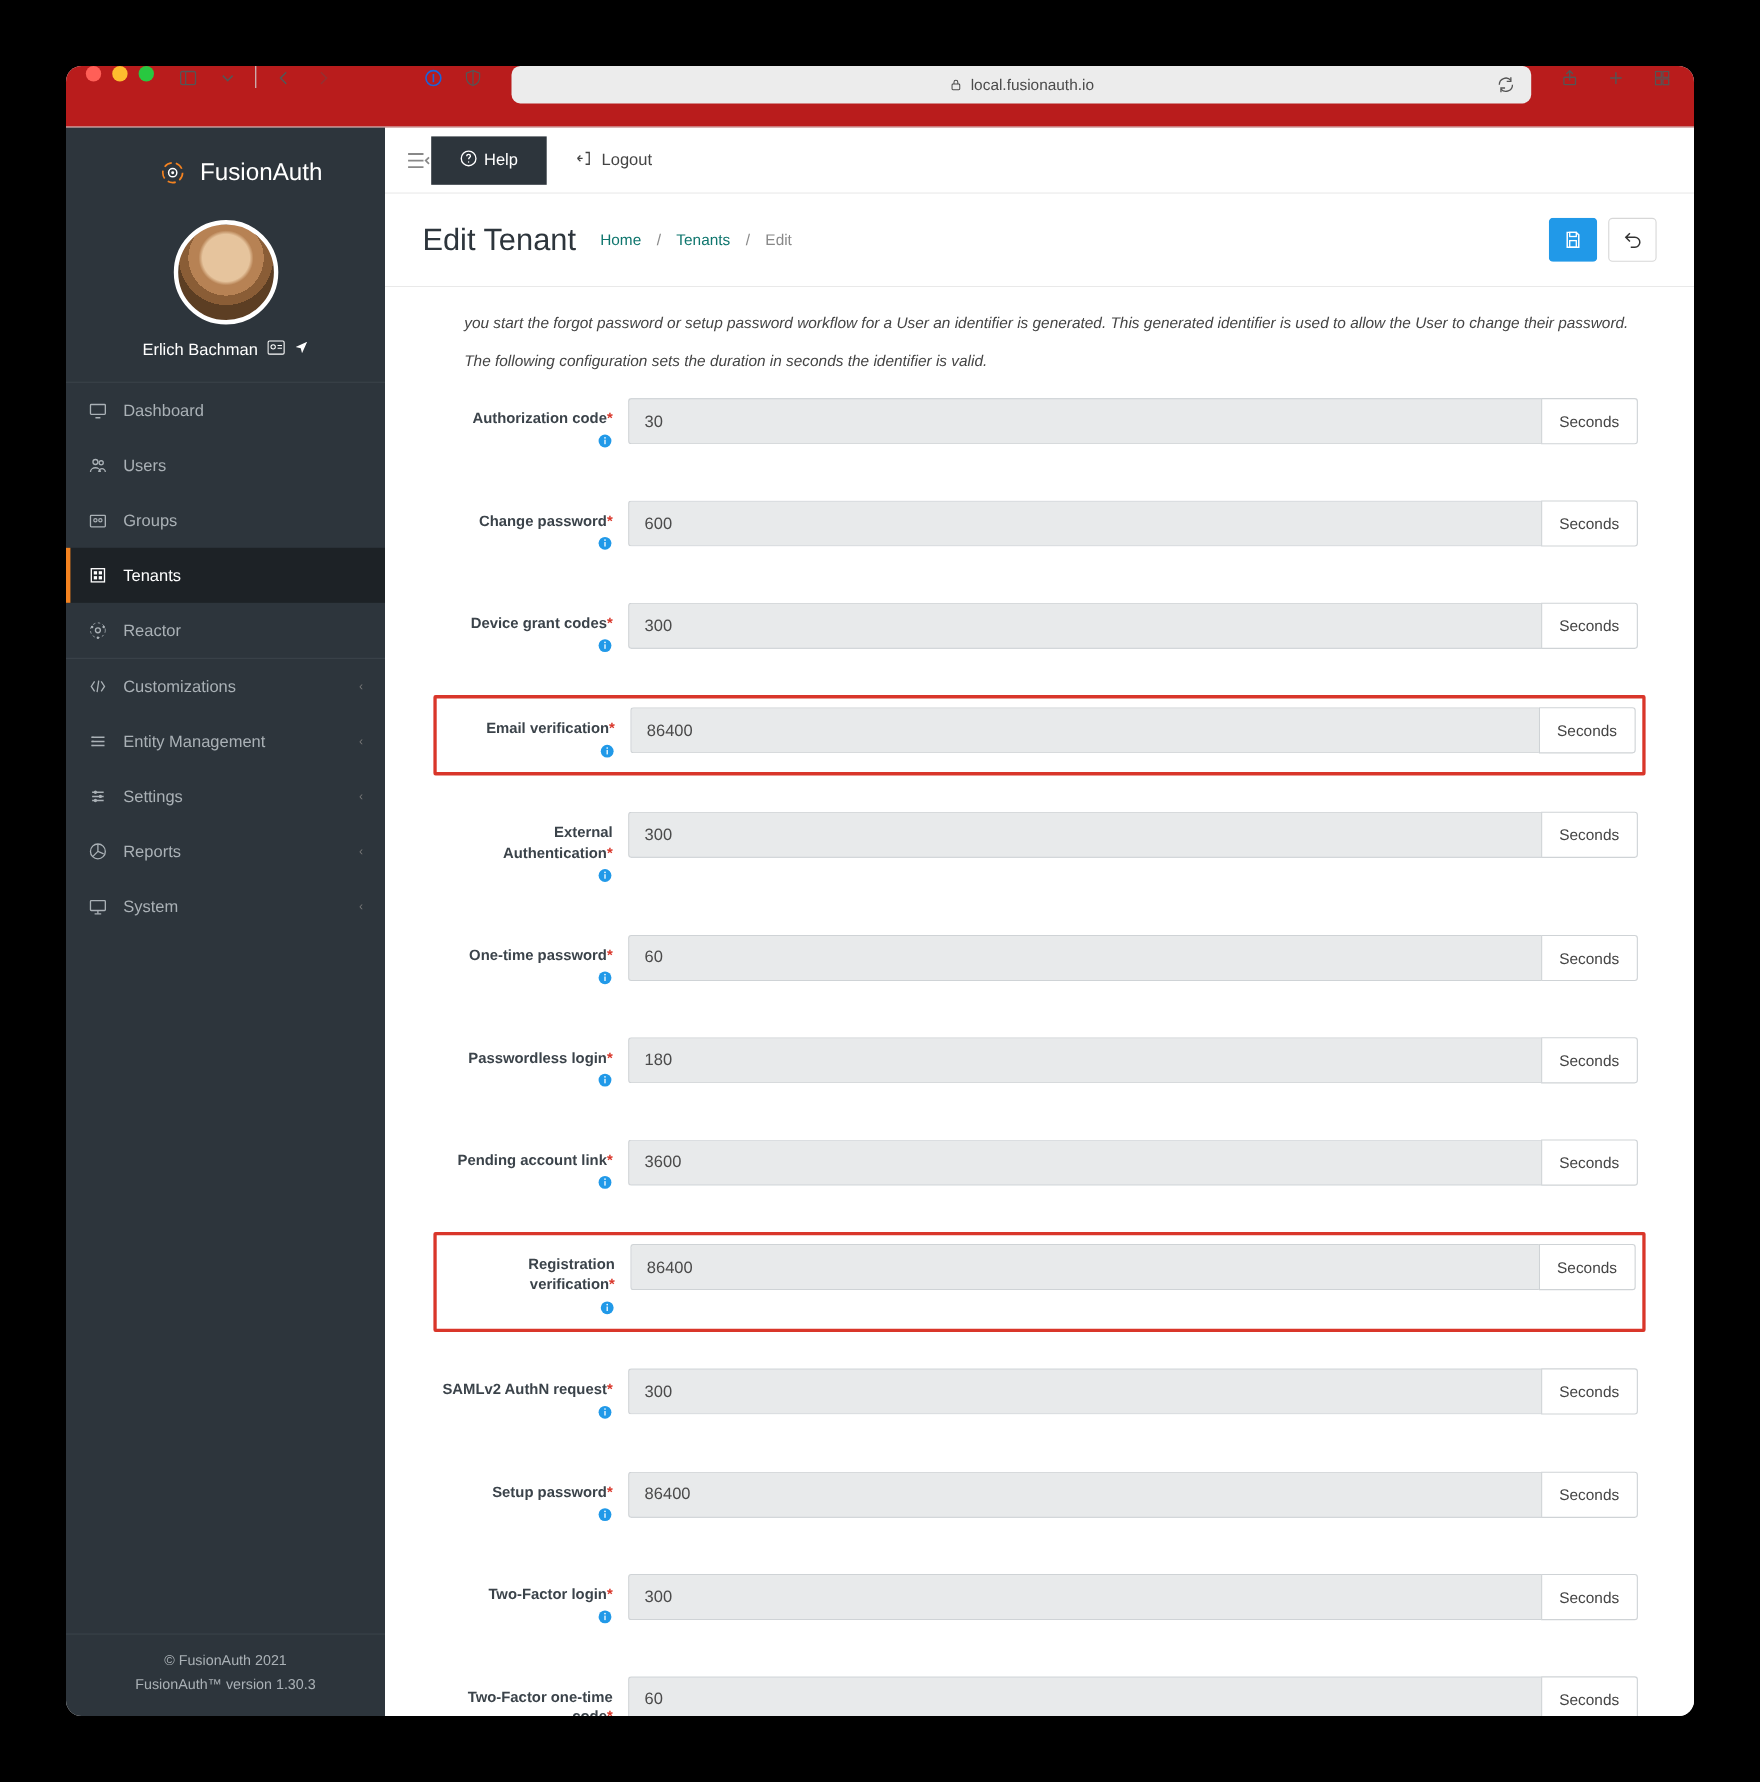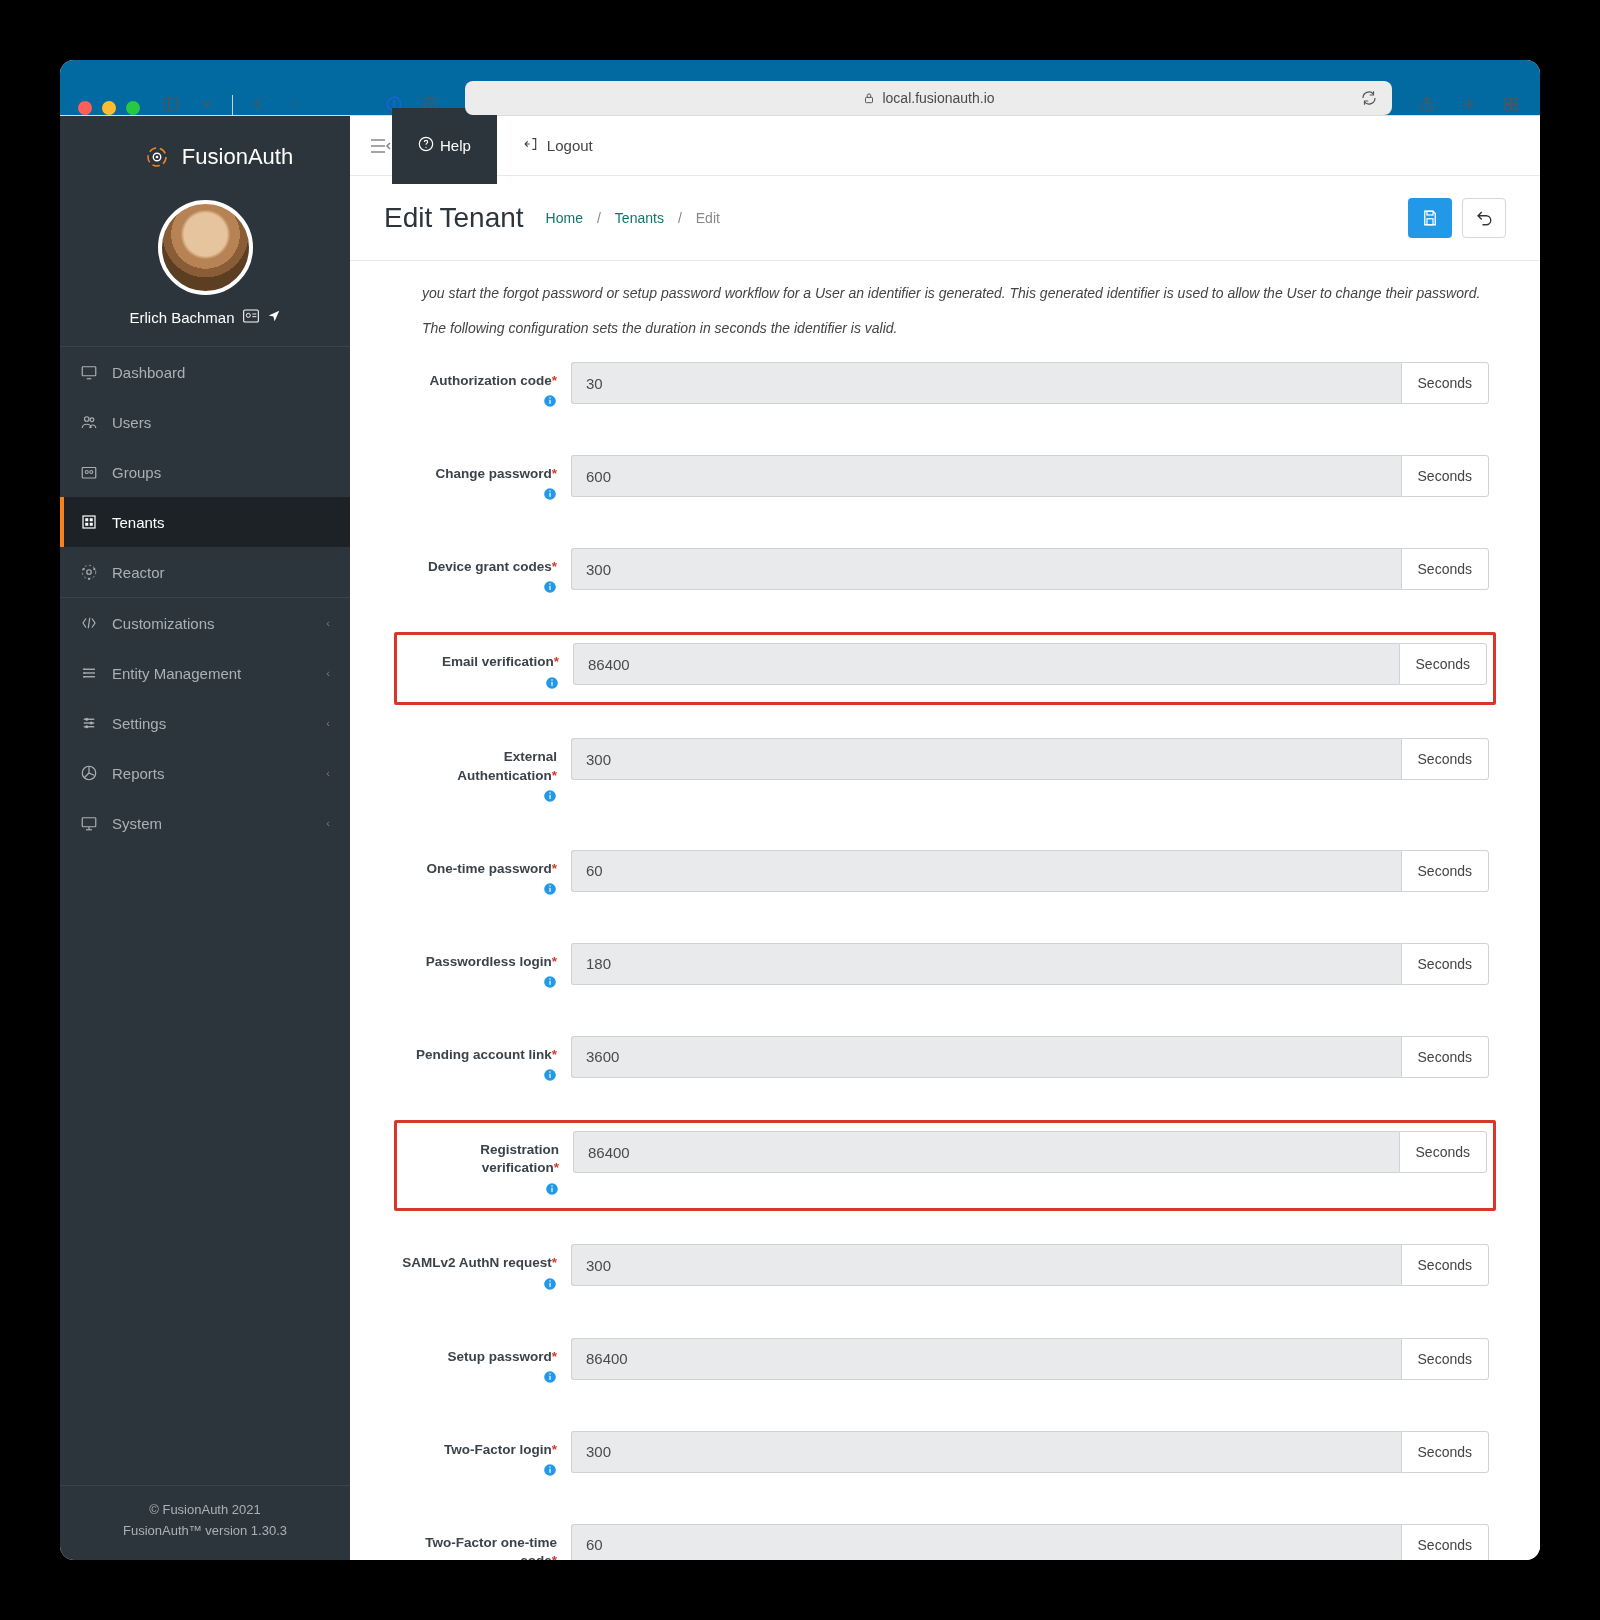--- a/index.html
+++ b/index.html
@@ -1,19 +1,19 @@
 <!DOCTYPE html>
 <html><head>
 <meta charset="utf-8">
 <style>
 * { box-sizing: border-box; margin: 0; padding: 0; }
 body { background: #000; font-family: -apple-system, "Helvetica Neue", Arial, sans-serif; font-size: 13px; color: #333; }
 .stage { width: 1600px; height: 1620px; padding: 60px; }
 .browser-window { width: 1480px; height: 1500px; background: #fff; border-radius: 14px; overflow: hidden; display: flex; flex-direction: column; box-shadow: 0 8px 30px rgba(0,0,0,.4); }
-.browser-chrome { height: 56px; background: #0369a1; display: flex; align-items: flex-end; padding: 0 18px; gap: 14px; border-bottom: 1px solid #dcdcdc; }
+.browser-chrome { height: 56px; background: #b91c1c; display: flex; align-items: flex-start; padding: 0 18px; gap: 14px; border-bottom: 1px solid #dcdcdc; }
 .traffic { display: flex; gap: 10px; }
 .dot { width: 14px; height: 14px; border-radius: 50%; }
 .dot.red{background:#ff5f57}.dot.yellow{background:#febc2e}.dot.green{background:#28c840}
 .ch-icon { width: 22px; height: 22px; color: #555; display: flex; align-items: center; justify-content: center; }
 .ch-icon svg { width: 18px; height: 18px; }
 .urlbar { flex: 1; height: 34px; margin: 0 10px; background: #ececec; border-radius: 8px; display: flex; align-items: center; justify-content: center; position: relative; color: #4a4a4a; font-size: 14px; }
 .lock-icon { width: 14px; height: 14px; margin-right: 6px; display: inline-flex; }
 .reload { position: absolute; right: 12px; }
 .chrome-right { display: flex; gap: 20px; }
 .sidebar-icon { margin-left: 6px; }
@@ -38,21 +38,21 @@
 .nav-chevron { margin-left:auto; font-size:11px; color:#777; }
 .side-footer { padding: 14px 0 18px; text-align:center; color:#aab1b6; font-size:13px; line-height:1.6; border-top:1px solid #3b434a;}
 
 
 .main { flex:1; display:flex; flex-direction:column; min-width:0; }
 .topbar { height:60px; border-bottom:1px solid #e9e9e9; display:flex; align-items:center; padding-left:18px; }
 .topbar-collapse { width:24px; height:24px; color:#888; }
 .search-wrap { flex:1; display:flex; align-items:center; padding-left:24px; gap:14px; }
 .search-input { border:none; outline:none; font-size:15px; color:#333; width:350px; }
 .search-input::placeholder{ color:#9aa0a5; }
-.help-btn { background:#2d353c; color:#fff; height:76px; padding:0 26px; display:flex; align-items:center; gap:6px; font-size:15px; cursor:pointer; }
+.help-btn { background:#2d353c; color:#fff; height:44px; padding:0 26px; display:flex; align-items:center; gap:6px; font-size:15px; cursor:pointer; }
 .logout { padding:0 26px; display:flex; align-items:center; gap:8px; color:#444; font-size:15px; cursor:pointer; }
 
 .page-header { display:flex; align-items:center; padding: 22px 34px; border-bottom:1px solid #e9e9e9; }
 .page-title { font-size:28px; color:#2d353c; font-weight:400; margin-right:22px; }
 .breadcrumb { color:#888; font-size:14px; display:flex; gap:14px; }
 .breadcrumb a { color:#0f766e; }
 .header-actions { margin-left:auto; display:flex; gap:10px; }
 .btn { height:40px; min-width:44px; border-radius:4px; display:flex; align-items:center; justify-content:center; cursor:pointer; border:1px solid transparent; }
 .btn-save { background:#2199e8; color:#fff; }
 .btn-back { background:#fff; border:1px solid #d7d7d7; color:#444; }

